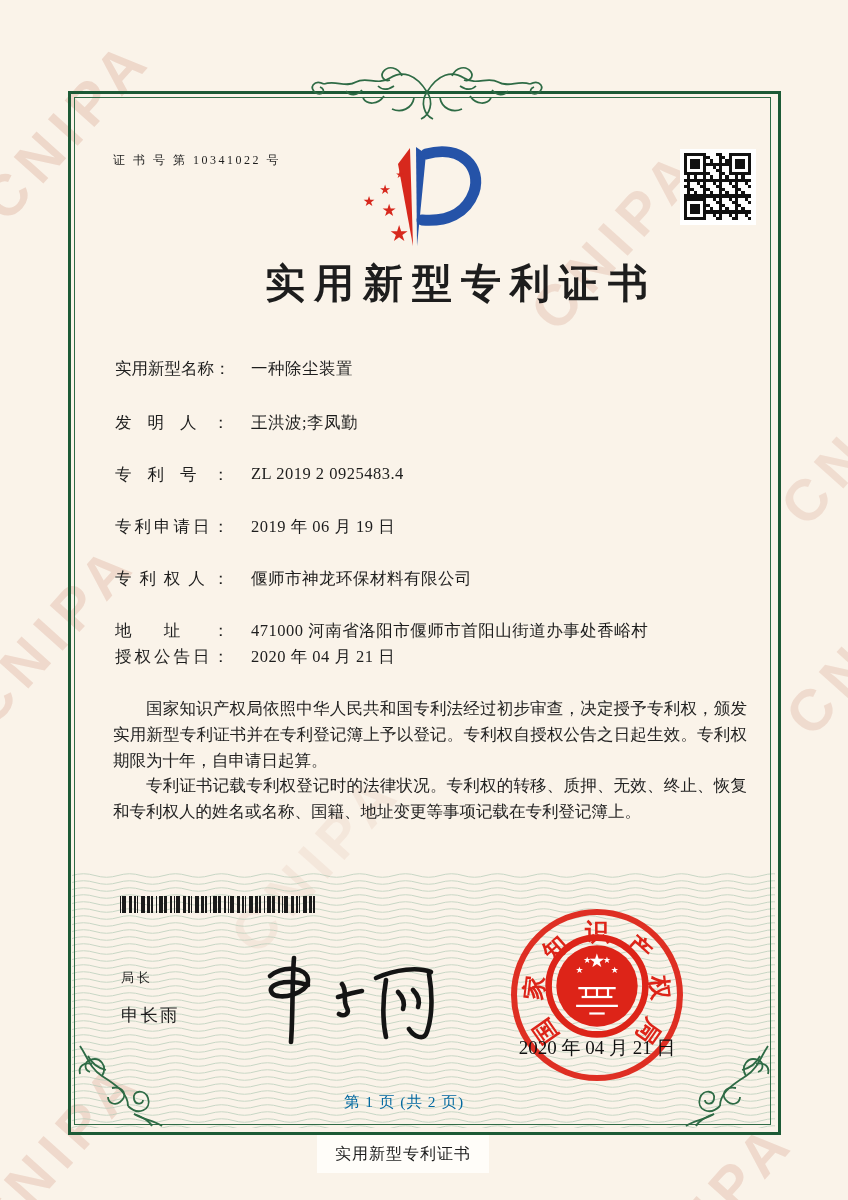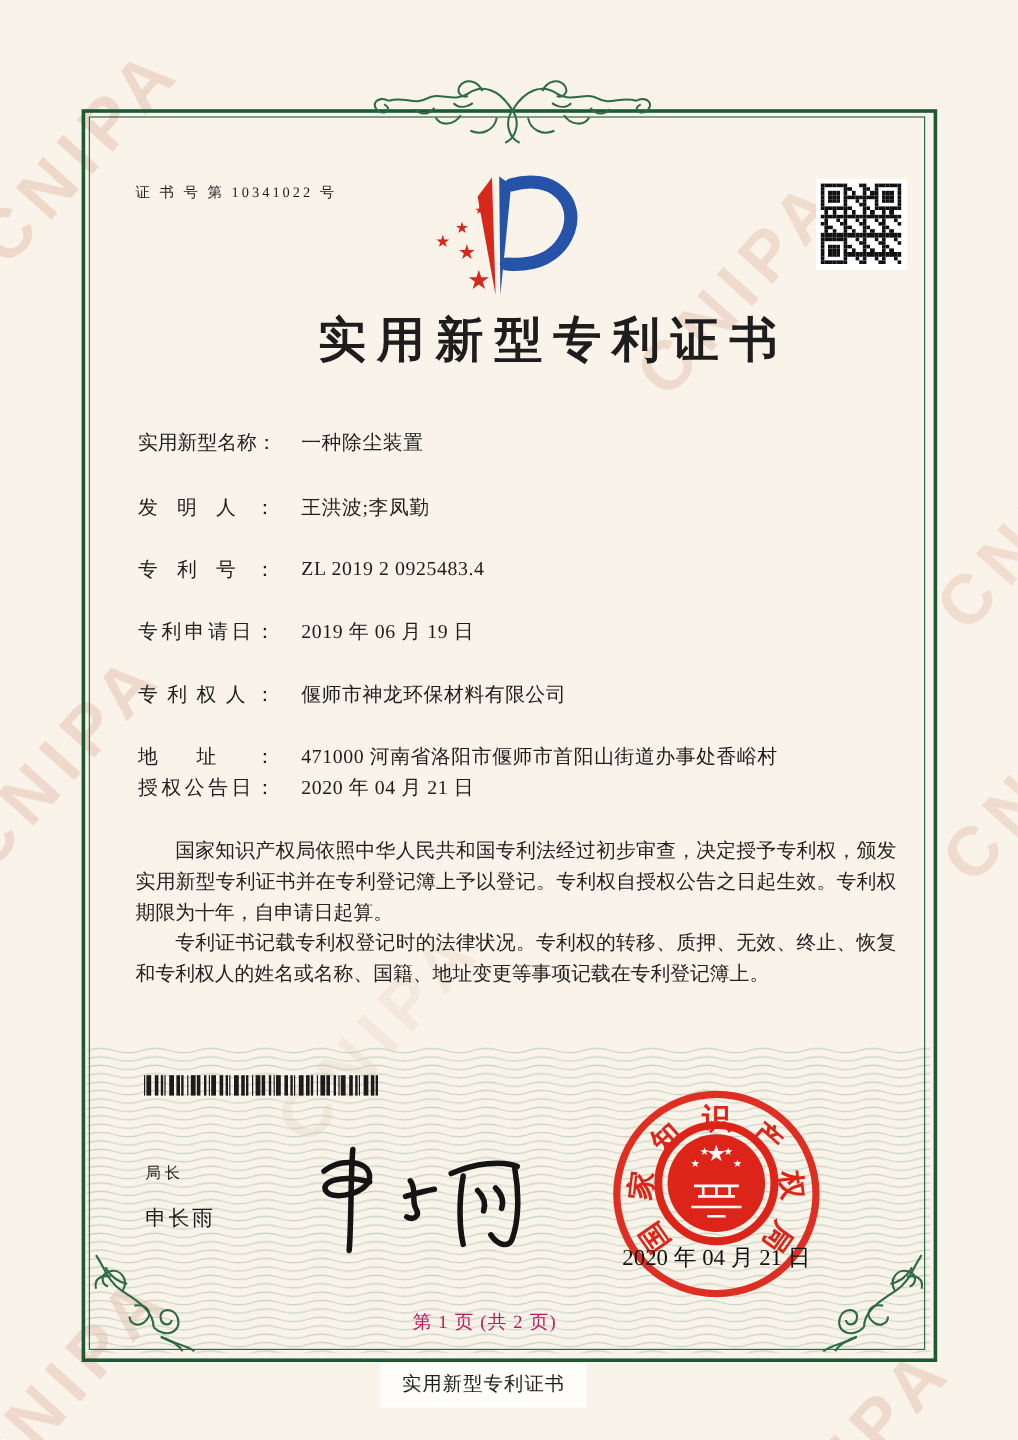--- a/index.html
+++ b/index.html
@@ -52,21 +52,21 @@
   .seal-ring{position:absolute;left:0;top:0;width:172px;height:172px;border:6px solid #dd2418;
     border-radius:50%;box-sizing:border-box;opacity:.95;}
   .seal-char{position:absolute;left:50%;top:50%;font-size:24px;font-weight:bold;color:#dd2418;}
   .emblem{position:absolute;left:31px;top:22px;width:110px;height:110px;}
   .seal-date{left:505px;top:1035px;width:184px;text-align:center;font-size:19px;z-index:6;color:#111;}
   
   .flourish-top{left:302px;top:60px;width:250px;height:64px;z-index:3;}
   .corner-l{left:76px;top:1044px;width:88px;height:84px;z-index:3;}
   .corner-r{left:684px;top:1044px;width:88px;height:84px;z-index:3;}
   
-  .page-no{left:68px;top:1092px;width:672px;text-align:center;font-size:15.5px;letter-spacing:1px;z-index:4;color:#be185d;}
+  .page-no{left:68px;top:1092px;width:672px;text-align:center;font-size:15.5px;letter-spacing:1px;z-index:4;color:#0369a1;}
   .note-box{left:317px;top:1135px;width:172px;height:38px;background:#fffdf9;z-index:4;
     text-align:center;line-height:38px;font-size:16px;letter-spacing:1px;}
 </style>
 </head>
 <body>
 
 <div class="abs" style="left:0;top:0;width:848px;height:1200px;z-index:1;">
     <div class="wm" style="left: -45px; top: 95px; opacity: 0.32;">CNIPA</div>
     <div class="wm" style="left: 505px; top: 205px; opacity: 0.28;">CNIPA</div>
     <div class="wm" style="left: 755px; top: 400px; opacity: 0.26;">CNIPA</div>

